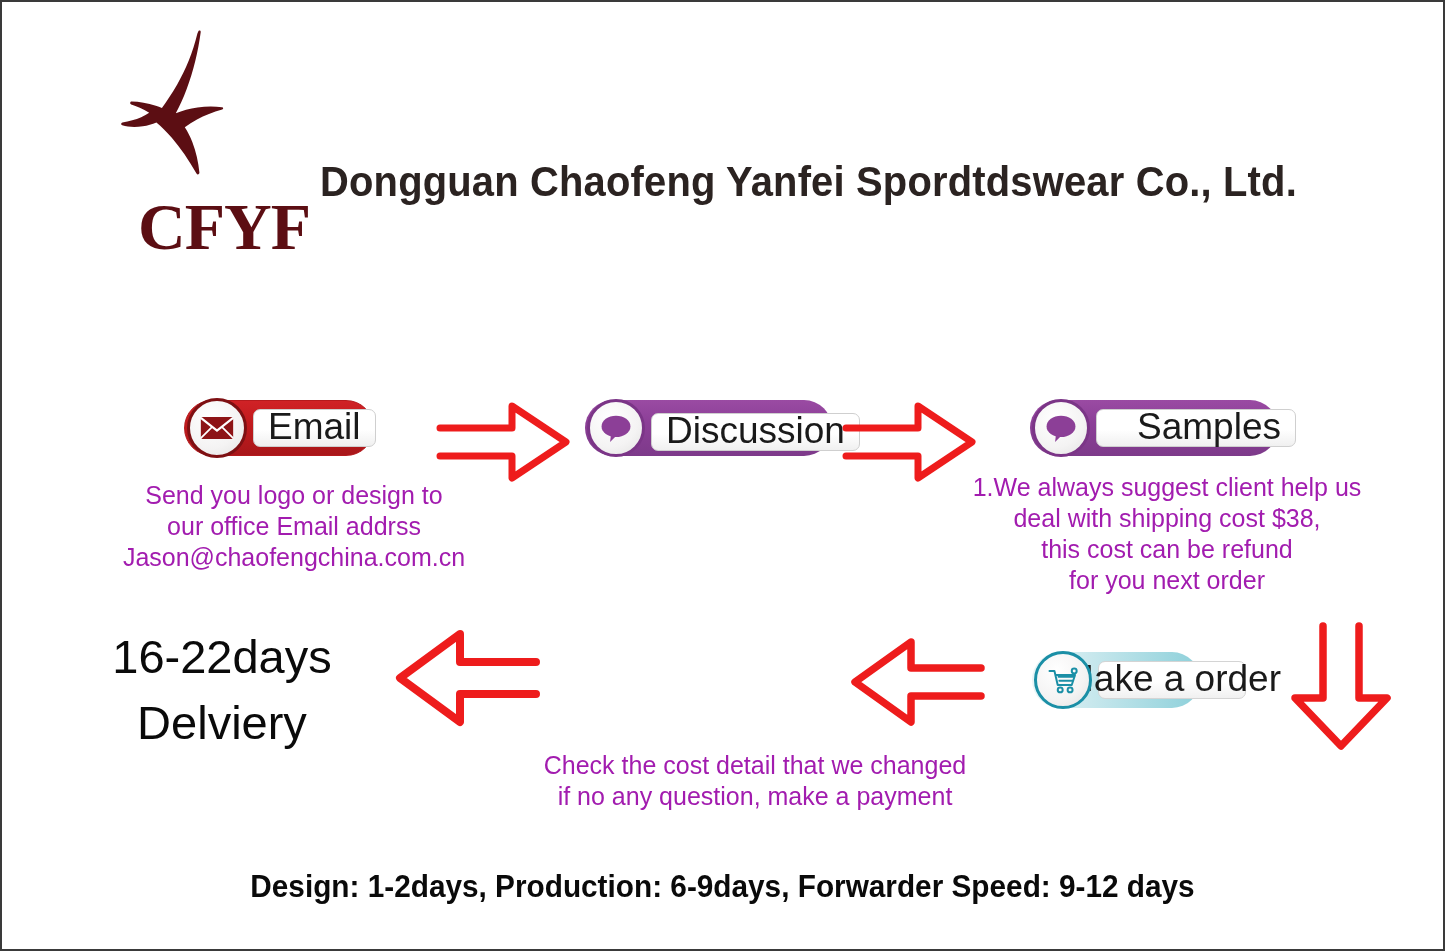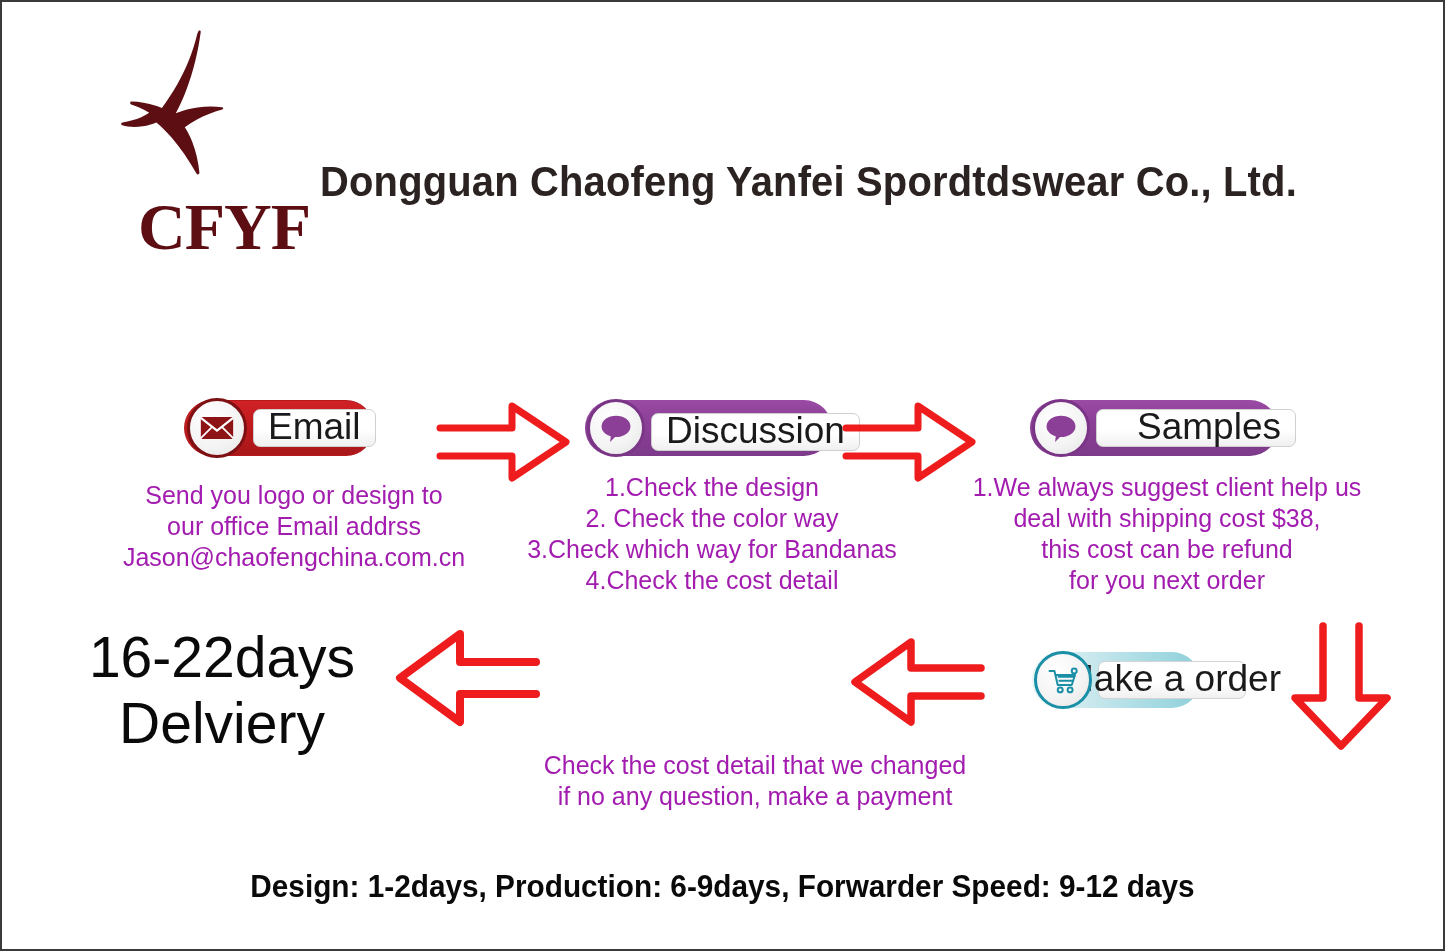--- a/index.html
+++ b/index.html
@@ -172,21 +172,21 @@
   #text-discussion { left: 520px; top: 470px; width: 380px; }
   #text-samples { left: 950px; top: 470px; width: 430px; }
   #text-payment { left: 508px; top: 748px; width: 490px; text-align: center; }
 
   #delivery-text {
     position: absolute;
     left: 40px;
     top: 622px;
     width: 360px;
     text-align: center;
-    font-size: 57px;
+    font-size: 47px;
     line-height: 66px;
     color: #0a0a0a;
     white-space: pre-line;
   }
 
   #footer-line {
     position: absolute;
     left: 0;
     top: 866px;
     width: 100%;
@@ -283,24 +283,20 @@
       </svg>
     </div>
     <div class="label-plate">
       <span>Samples</span>
     </div>
   </div>
 
   <div class="text-block" id="text-email">Send you logo or design to
 our office Email addrss
 Jason@chaofengchina.com.cn</div>
-  <div class="text-block" id="text-discussion">1.Check the design
-2. Check the color way
-3.Check which way for Bandanas
-4.Check the cost detail</div>
   <div class="text-block" id="text-samples">1.We always suggest client help us
 deal with shipping cost $38,
 this cost can be refund
 for you next order</div>
 
   <div id="delivery-text">16-22days
 Delviery</div>
 
   <div class="arrow" id="arrow-5">
     <svg viewBox="0 0 150 100" width="150" height="100" aria-hidden="true">

